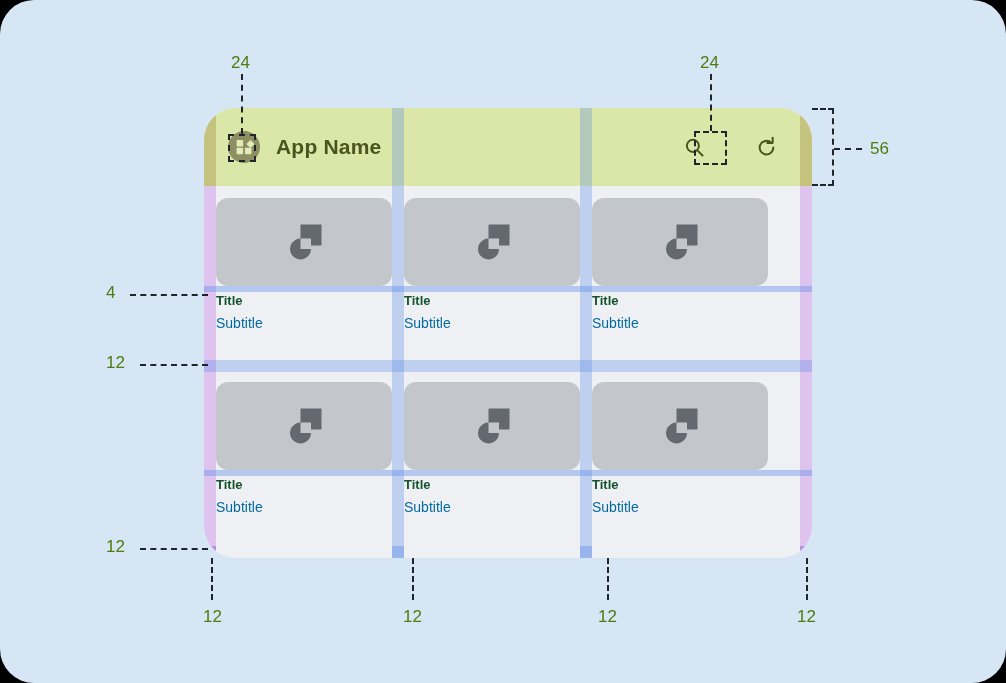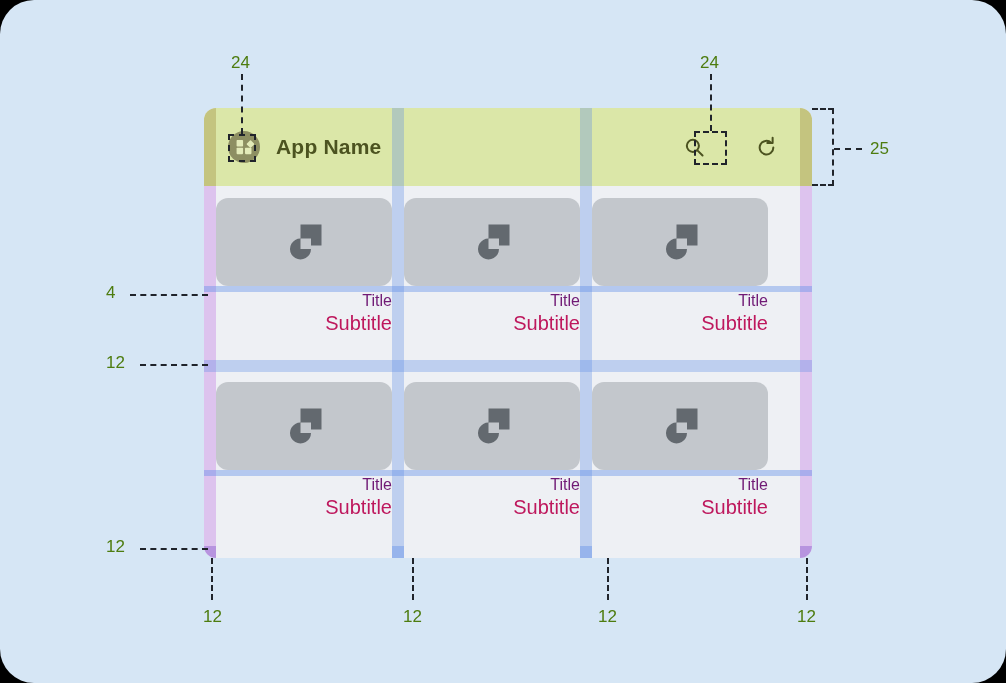--- a/index.html
+++ b/index.html
@@ -15,24 +15,23 @@
     background:#d6e6f5;
     border-radius:34px;
     overflow:hidden;
   }
 
   
   #device{
     position:absolute;
     left:204px; top:108px;
     width:608px; height:450px;
-    border-radius:12px;
+    border-radius:32px;
     overflow:hidden;
     background:#eef0f4;
-    text-align:right;
   }
 
   
   .appbar{
     position:absolute; left:0; top:0;
     width:608px; height:78px;
     background:#dbe7a8;
     display:flex; align-items:center;
   }
   .appbar-leading{
@@ -69,27 +68,26 @@
     width:176px;
   }
   .card .thumb{
     width:176px;height:88px;
     background:#c3c7cc;
     border-radius:12px;
     display:flex;align-items:center;justify-content:center;
   }
   .card .txt{ padding-top:4px; }
   .card .t-title{
-    font-size:16px;font-weight:400;color:#701a75;
+    font-size:13px;font-weight:700;color:#14532d;
     line-height:22px;
   }
   .card .t-sub{
-    font-size:20px;font-weight:400;color:#be185d;
+    font-size:14px;font-weight:400;color:#0369a1;
     line-height:22px;
-    padding-left:7px;
   }
 
   
   .ov{ position:absolute; pointer-events:none; }
   .ov-margin{ background:rgba(183,92,226,.30); }     
   .ov-gutter{ background:rgba(93,140,232,.33); }     
   .ov-row{    background:rgba(93,140,232,.33); }     
   .ov-row-sm{ background:rgba(93,140,232,.40); }     
   .ov-appbar-margin{ background:rgba(150,120,40,.32); }
 
@@ -269,21 +267,21 @@
   <div class="note" style="left:231px; top:53px;">24</div>
   <div class="vline" style="left:241px; top:74px; height:60px;"></div>
   <div class="dashbox" style="left:228px; top:134px; width:28px; height:28px;"></div>
 
   <div class="note" style="left:700px; top:53px;">24</div>
   <div class="vline" style="left:710px; top:74px; height:57px;"></div>
   <div class="dashbox" style="left:694px; top:131px; width:33px; height:34px;"></div>
 
   <div class="bracket" style="left:812px; top:108px; width:22px; height:78px;"></div>
   <div class="hline" style="left:834px; top:148px; width:28px;"></div>
-  <div class="note" style="left:870px; top:139px;">25</div>
+  <div class="note" style="left:870px; top:139px;">56</div>
 
   <div class="note" style="left:106px; top:283px;">4</div>
   <div class="hline" style="left:130px; top:294px; width:78px;"></div>
 
   <div class="note" style="left:106px; top:353px;">12</div>
   <div class="hline" style="left:140px; top:364px; width:68px;"></div>
 
   <div class="note" style="left:106px; top:537px;">12</div>
   <div class="hline" style="left:140px; top:548px; width:68px;"></div>
 

